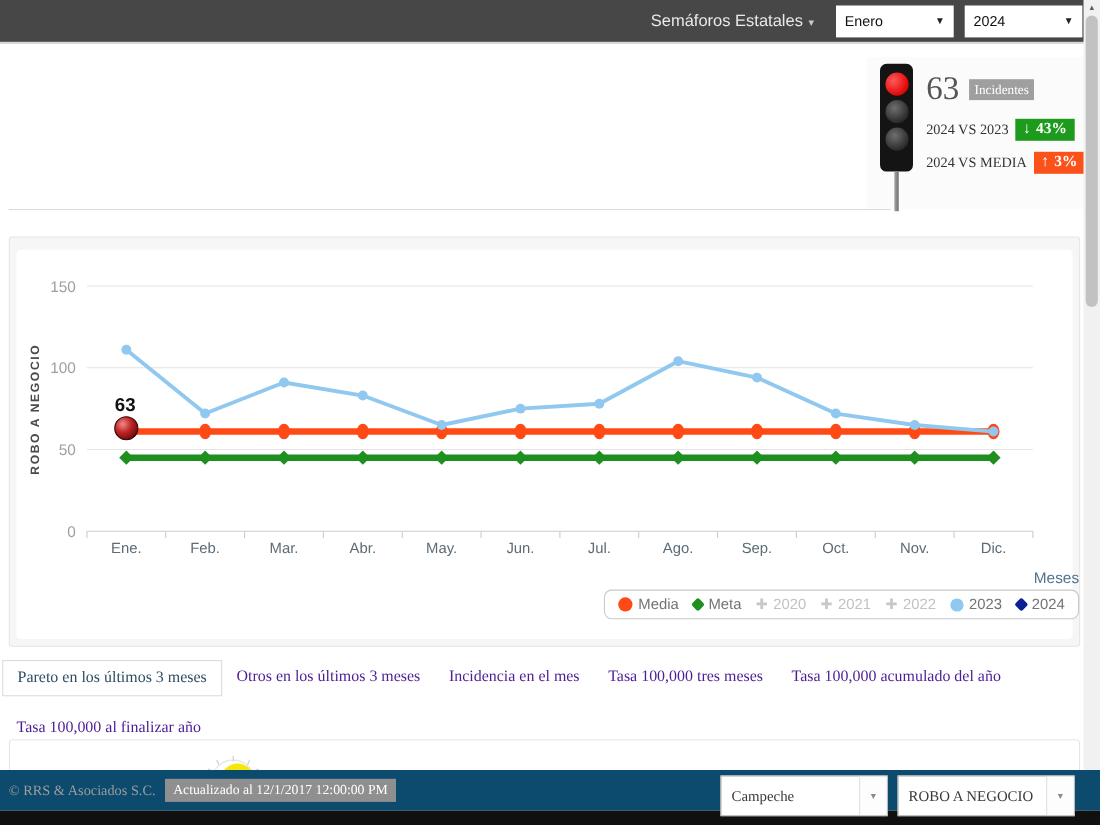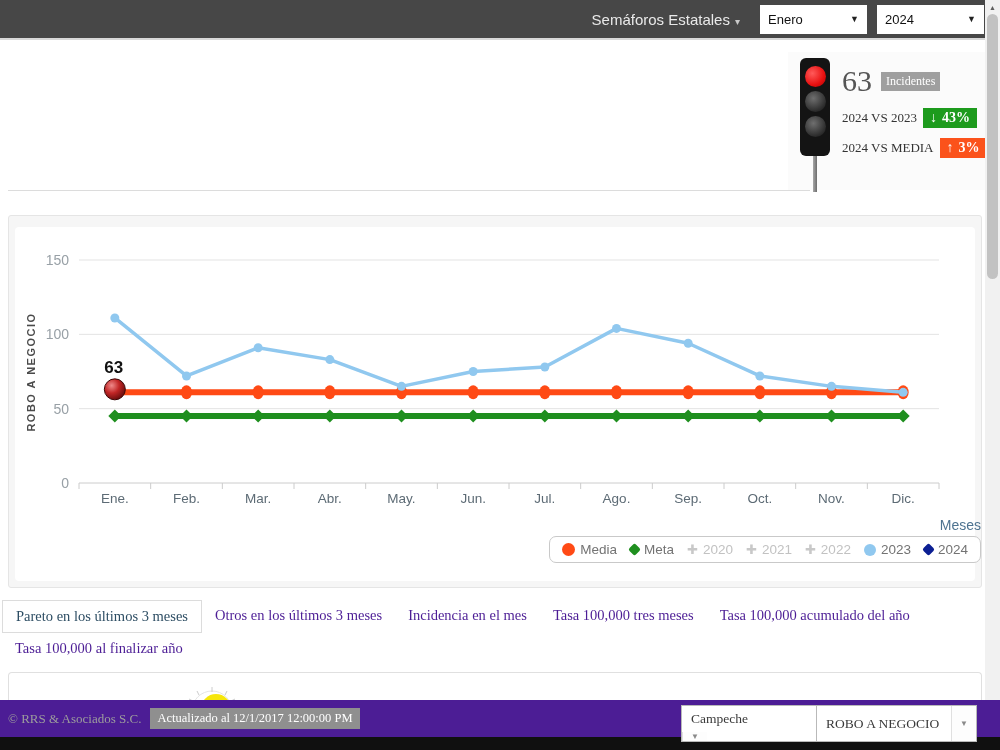--- a/index.html
+++ b/index.html
@@ -61,42 +61,42 @@
   .mk{display:inline-block;width:11px;height:11px;flex:none;}
   .mk-ellipse{border-radius:50%;width:13px;height:13px;}
   .mk-circle{border-radius:50%;width:12px;height:12px;}
   .mk-diamond{width:9px;height:9px;transform:rotate(45deg);border-radius:2px;}
   .mk-cross{background:none!important;width:auto;height:auto;font-size:13px;line-height:11px;color:#c8c8c8;}
 
   
   .tabs{position:absolute;left:2px;top:600px;width:996px;
         font-family:"Liberation Serif",serif;font-size:14.5px;}
   .tabs-row{display:flex;align-items:stretch;flex-wrap:nowrap;}
-  .tabs-row2{}
+  .tabs-row2{margin-top:13px;}
   .tab{padding:7px 13px;color:#4c1d95;cursor:pointer;white-space:nowrap;}
   .tab.active{background:#fff;border:1px solid #dcdcdc;color:#2d4d63;}
 
   
   .bottom-panel{position:absolute;left:8px;top:672px;width:974px;height:28px;background:#fff;
                 border:1px solid #e0e0e0;border-bottom:none;border-radius:4px 4px 0 0;
                 overflow:hidden;box-sizing:border-box;}
   .sun-svg{position:absolute;left:158px;top:9px;}
 
   
-  .footer-bar{position:absolute;left:0;top:700px;width:1000px;height:37px;background:#4c1d95;
+  .footer-bar{position:absolute;left:0;top:700px;width:1000px;height:37px;background:#0c4a6e;
               z-index:6;display:flex;align-items:center;padding-left:8px;box-sizing:border-box;
               font-family:"Liberation Serif",serif;}
   .copyright{color:#9d9d9d;font-size:13px;margin-right:9px;white-space:nowrap;}
   .updated{background:#8f8f8f;color:#fff;font-size:12.5px;padding:3px 7px;white-space:nowrap;}
   .black-strip{position:absolute;left:0;top:737px;width:1000px;height:13px;background:#101010;z-index:6;}
 
   .bot-select{position:absolute;top:705px;height:37px;background:#fff;border:1px solid #b9b9b9;
               z-index:7;display:flex;box-sizing:border-box;cursor:pointer;
               font-family:"Liberation Serif",serif;font-size:13.5px;color:#3a3a3a;}
-  #state-select{left:681px;width:140px;flex-direction:column;}
+  #state-select{left:655px;width:152px;}
   #crime-select{left:816px;width:161px;}
   .bot-sel-text{flex:1;display:flex;align-items:center;padding-left:9px;overflow:hidden;white-space:nowrap;}
   .bot-sel-arrow{width:24px;border-left:1px solid #e0e0e0;background:#fdfdfd;display:flex;
                  align-items:center;justify-content:center;color:#8a8a8a;font-size:8px;flex:none;}
 
   
   .scrollbar{position:absolute;right:0;top:0;width:15px;height:750px;background:#f1f1f1;z-index:5;}
   .sb-up{position:absolute;top:1px;left:0;width:15px;height:12px;color:#5f5f5f;font-size:7px;
          text-align:center;line-height:13px;}
   .sb-thumb{position:absolute;left:2px;top:14px;width:11px;height:265px;background:#c2c2c2;border-radius:6px;}

